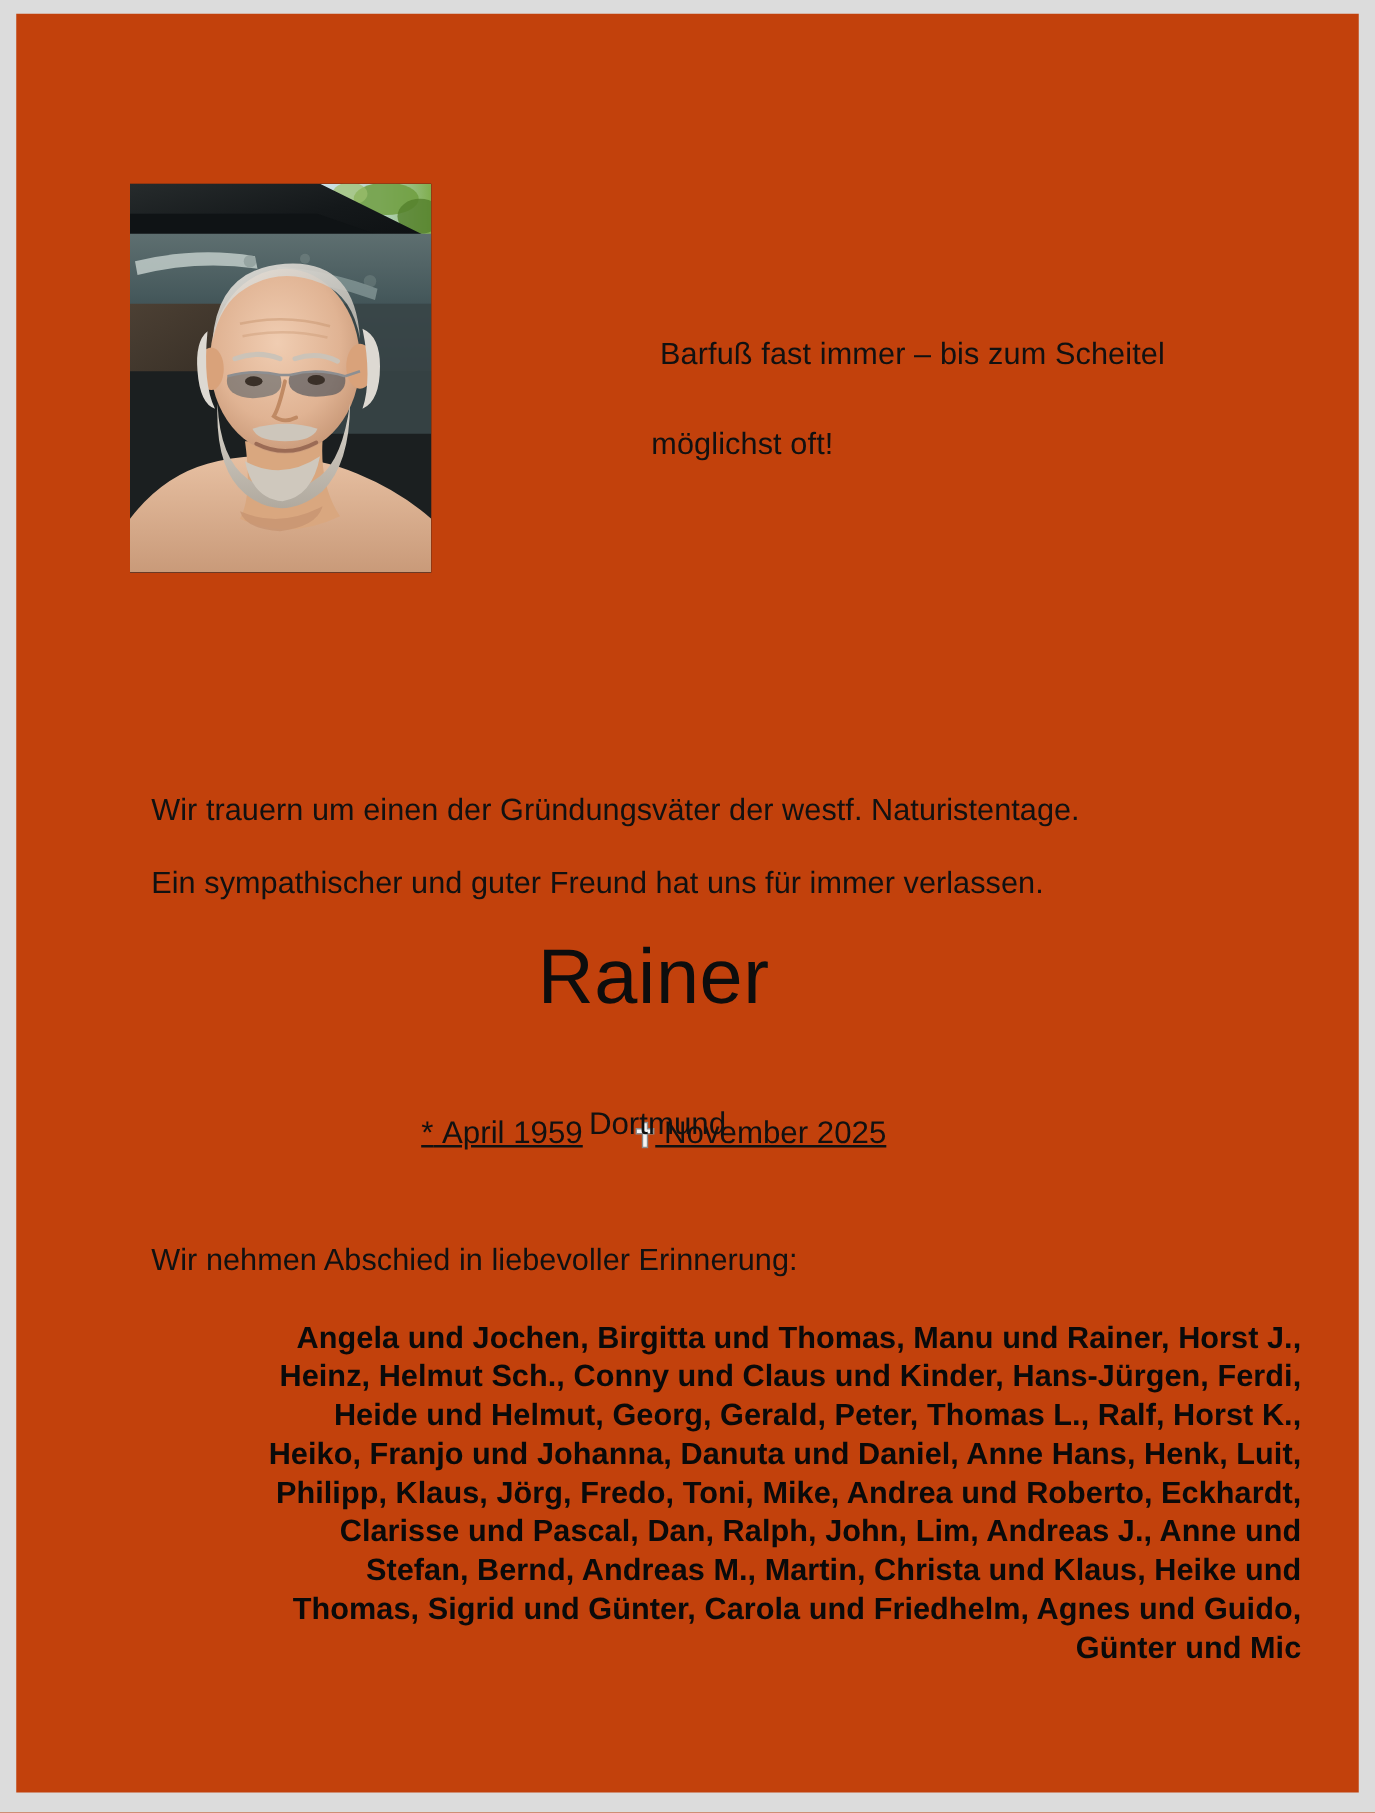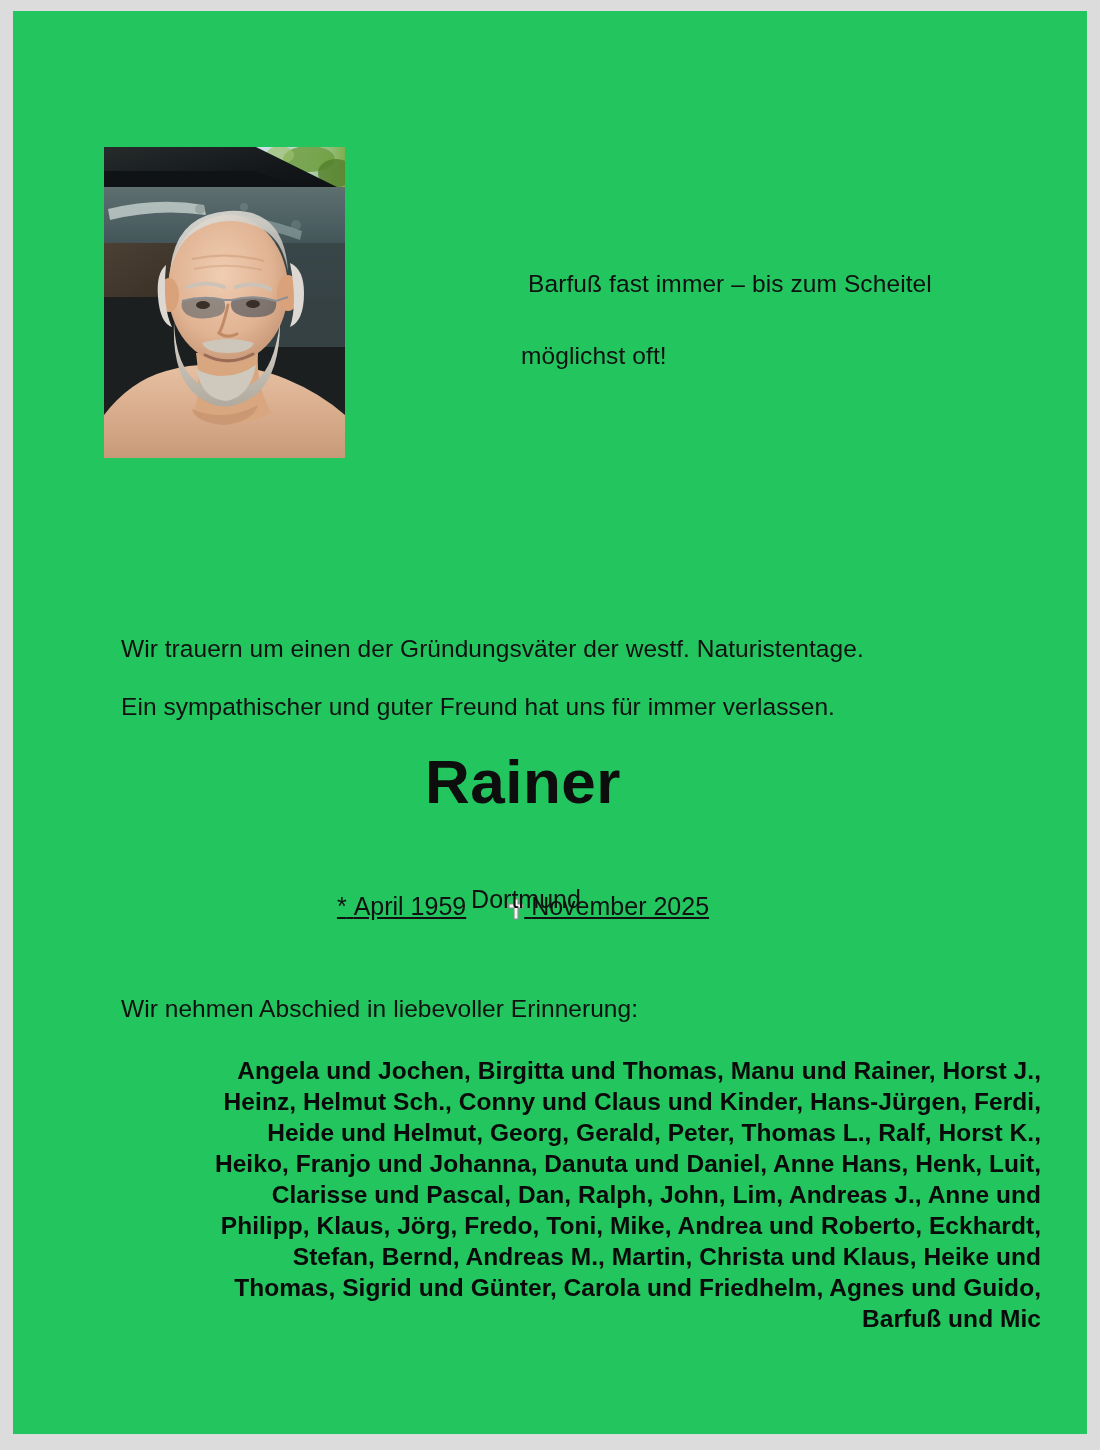--- a/index.html
+++ b/index.html
@@ -13,21 +13,21 @@
     font-family: "Liberation Sans", sans-serif;
     overflow: hidden;
   }
 
   #page {
     position: absolute;
     left: 13px;
     top: 11px;
     width: 1074px;
     height: 1423px;
-    background: #22c55e;
+    background: #c2410c;
   }
 
   
   .photo-frame {
     position: absolute;
     left: 91px;   
     top: 136px;   
     width: 241px;
     height: 311px;
     overflow: hidden;
@@ -69,21 +69,21 @@
   .name {
     position: absolute;
     left: 0;
     top: 735px;
     width: 1020px;
     text-align: center;
     font-size: 62px;
     line-height: 72px;
     color: #0d0d0d;
     letter-spacing: 0.5px;
-    font-weight: 700;
+    font-weight: 400;
   }
   .dates {
     position: absolute;
     left: 0;
     top: 880px;
     width: 1020px;
     text-align: center;
     font-size: 25px;
     line-height: 30px;
     color: #111;
@@ -251,20 +251,20 @@
 
   <div class="place">Dortmund</div>
 
   <div class="para para-3">Wir nehmen Abschied in liebevoller Erinnerung:</div>
 
   <div class="mourners">
     <span class="mline">Angela und Jochen, Birgitta und Thomas, Manu und Rainer, Horst J.,</span>
     <span class="mline">Heinz, Helmut Sch., Conny und Claus und Kinder, Hans-Jürgen, Ferdi,</span>
     <span class="mline">Heide und Helmut, Georg, Gerald, Peter, Thomas L., Ralf, Horst K.,</span>
     <span class="mline">Heiko, Franjo und Johanna, Danuta und Daniel, Anne Hans, Henk, Luit,</span>
+    <span class="mline">Philipp, Klaus, Jörg, Fredo, Toni, Mike, Andrea und Roberto, Eckhardt,</span>
     <span class="mline">Clarisse und Pascal, Dan, Ralph, John, Lim, Andreas J., Anne und</span>
-    <span class="mline">Philipp, Klaus, Jörg, Fredo, Toni, Mike, Andrea und Roberto, Eckhardt,</span>
     <span class="mline">Stefan, Bernd, Andreas M., Martin, Christa und Klaus, Heike und</span>
     <span class="mline">Thomas, Sigrid und Günter, Carola und Friedhelm, Agnes und Guido,</span>
-    <span class="mline">Barfuß und Mic</span>
+    <span class="mline">Günter und Mic</span>
   </div>
 
 </div>
 
 </body></html>

